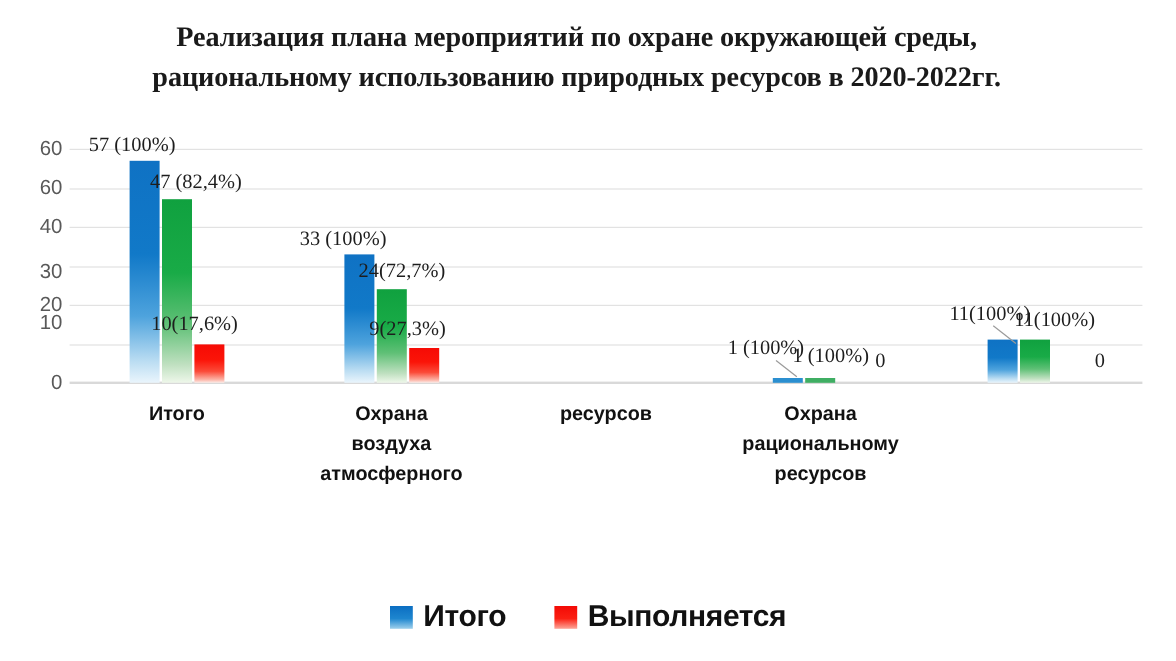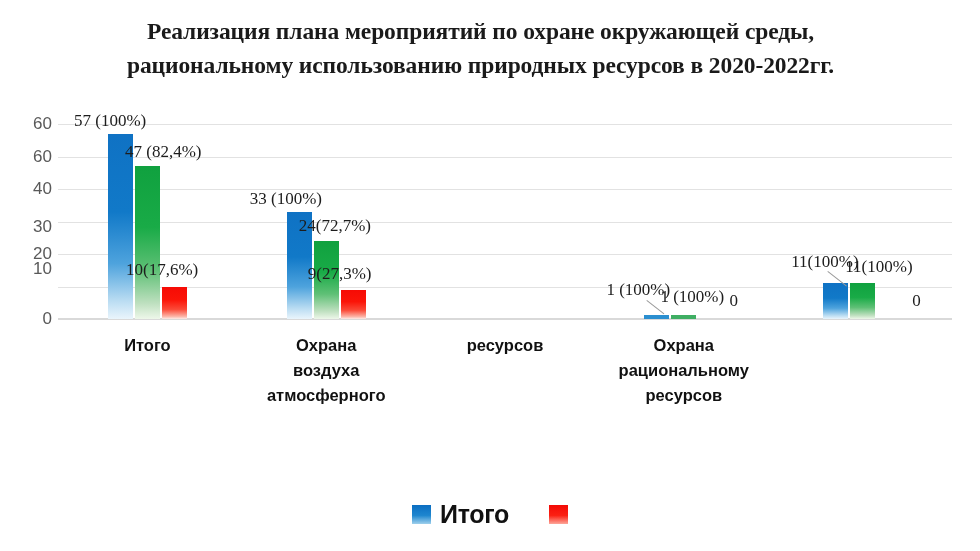--- a/index.html
+++ b/index.html
@@ -215,16 +215,17 @@
     </div>
   </div>
 
   <div class="legend">
     <div class="legend-item">
       <span class="swatch s0"></span>
       <span class="legend-text">Итого</span>
     </div>
     <div class="legend-item">
       <span class="swatch s2"></span>
+      <span class="legend-text">Выполняется</span>
     </div>
   </div>
 
 </div>
 
 </body></html>

